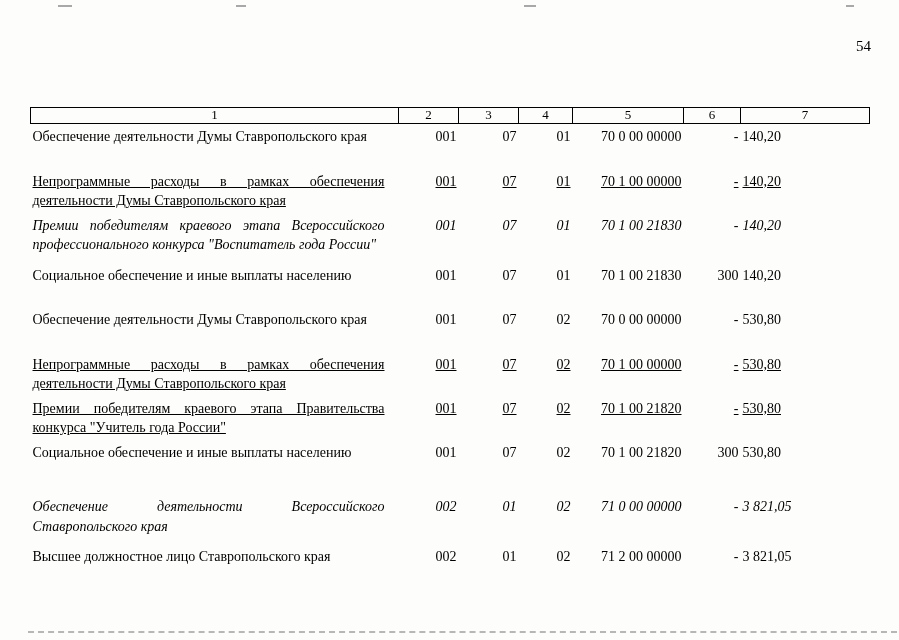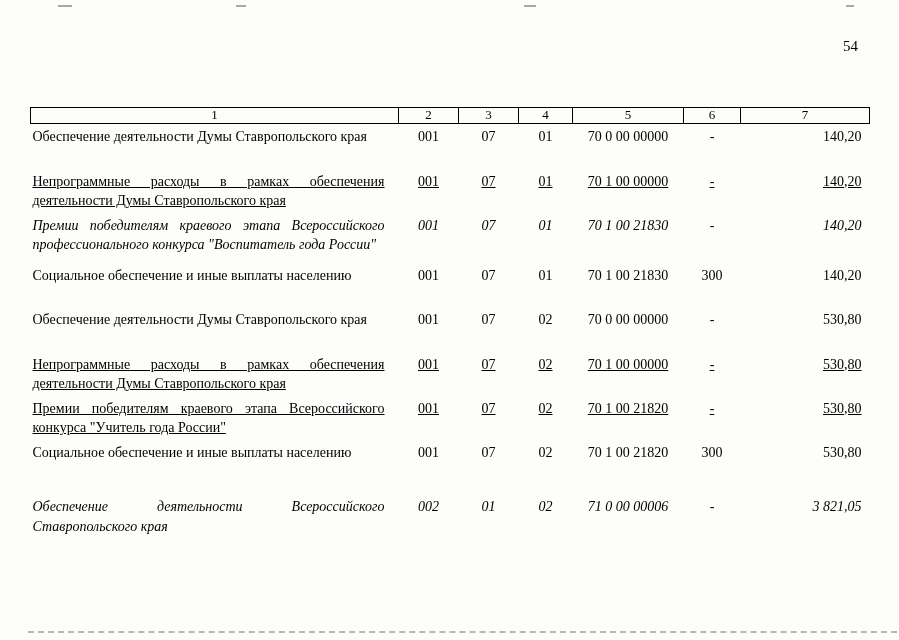--- a/index.html
+++ b/index.html
@@ -10,21 +10,21 @@
     background: #fdfdfb;
     color: #000;
     font-family: "Liberation Serif", "DejaVu Serif", serif;
     position: relative;
     overflow: hidden;
   }
 
   .page-number {
     position: absolute;
     top: 38px;
-    right: 41px;
+    right: 28px;
     font-size: 15px;
   }
 
   .budget-table {
     position: absolute;
     top: 107px;
     left: 30px;
     width: 839px;
     border-collapse: collapse;
     table-layout: fixed;
@@ -40,22 +40,22 @@
     height: 16px;
     padding: 0 0 1px 0;
   }
 
   tbody td {
     vertical-align: top;
     padding: 3px 2px 0 2px;
   }
 
   .c-name   { text-align: justify; padding-right: 14px; }
-  .c-center { text-align: center; }
-  .c-amount { text-align: right; padding-right: 8px; }
+  .c-center { text-align: right; }
+  .c-amount { text-align: left; padding-right: 8px; }
 
   tbody tr.gap-xs  td { padding-bottom: 2px; text-decoration: underline; }
   tbody tr.gap-sm  td { padding-bottom: 8px; font-style: italic; }
   tbody tr.gap-lg  td { padding-bottom: 22px; }
   tbody tr.gap-xl  td { padding-bottom: 32px; }
   tbody tr.gap-none td { padding-bottom: 0; }
 
   .scan-dash {
     position: absolute;
     height: 2px;
@@ -153,21 +153,21 @@
         <tr class="gap-xs">
     <td class="c-name">Непрограммные расходы в рамках обеспечения деятельности Думы Ставропольского края</td>
     <td class="c-center">001</td>
     <td class="c-center">07</td>
     <td class="c-center">02</td>
     <td class="c-center">70 1 00 00000</td>
     <td class="c-center">-</td>
     <td class="c-amount">530,80</td>
   </tr>
         <tr class="gap-xs">
-    <td class="c-name">Премии победителям краевого этапа Всероссийского конкурса "Учитель года России"</td>
+    <td class="c-name">Премии победителям краевого этапа Правительства конкурса "Учитель года России"</td>
     <td class="c-center">001</td>
     <td class="c-center">07</td>
     <td class="c-center">02</td>
     <td class="c-center">70 1 00 21820</td>
     <td class="c-center">-</td>
     <td class="c-amount">530,80</td>
   </tr>
         <tr class="gap-xl">
     <td class="c-name">Социальное обеспечение и иные выплаты населению</td>
     <td class="c-center">001</td>
@@ -175,21 +175,30 @@
     <td class="c-center">02</td>
     <td class="c-center">70 1 00 21820</td>
     <td class="c-center">300</td>
     <td class="c-amount">530,80</td>
   </tr>
         <tr class="gap-sm">
     <td class="c-name">Обеспечение деятельности Всероссийского Ставропольского края</td>
     <td class="c-center">002</td>
     <td class="c-center">01</td>
     <td class="c-center">02</td>
-    <td class="c-center">71 0 00 00006</td>
+    <td class="c-center">71 0 00 00000</td>
+    <td class="c-center">-</td>
+    <td class="c-amount">3 821,05</td>
+  </tr>
+        <tr class="gap-none">
+    <td class="c-name">Высшее должностное лицо Ставропольского края</td>
+    <td class="c-center">002</td>
+    <td class="c-center">01</td>
+    <td class="c-center">02</td>
+    <td class="c-center">71 2 00 00000</td>
     <td class="c-center">-</td>
     <td class="c-amount">3 821,05</td>
   </tr>
       </tbody>
   </table>
 
   <div class="scan-bottom"></div>
 
 </div>
 

